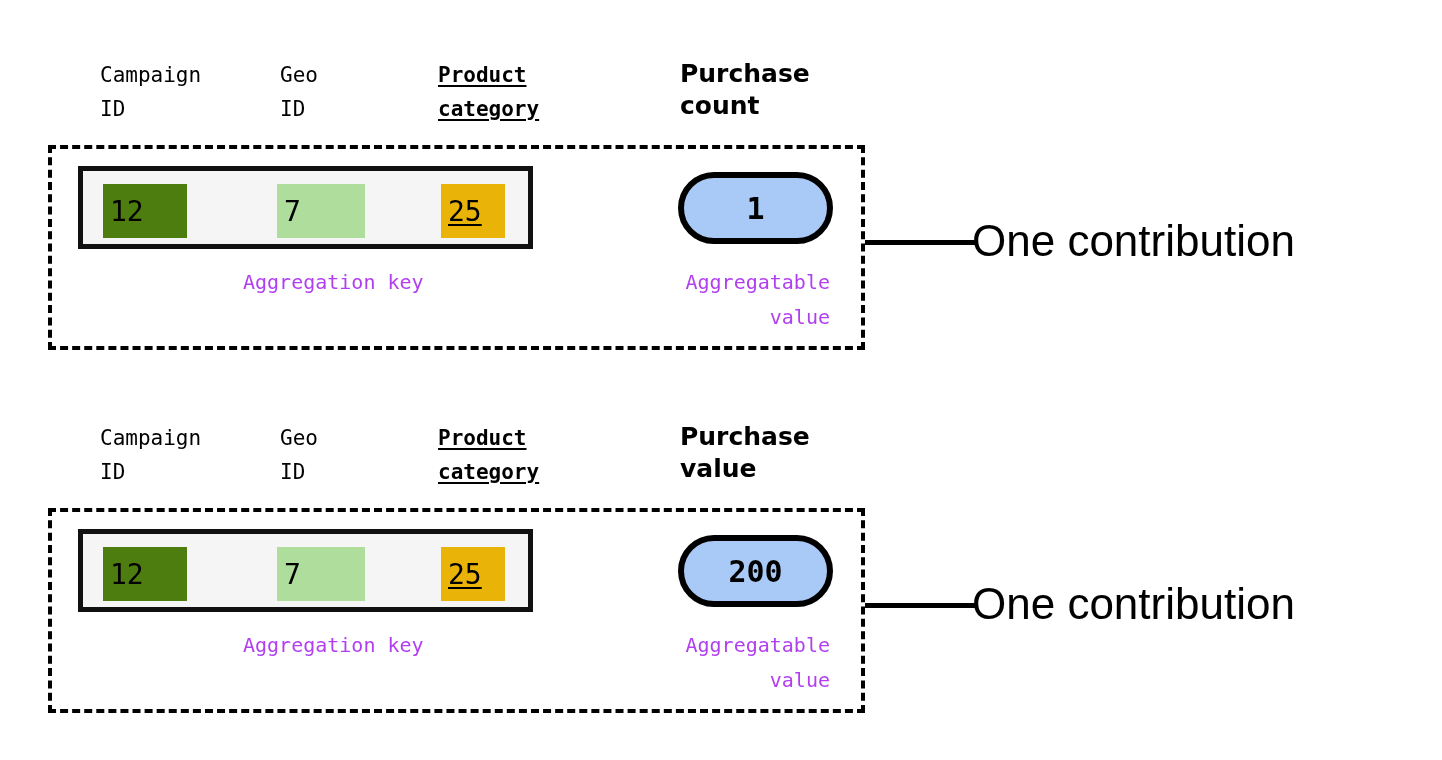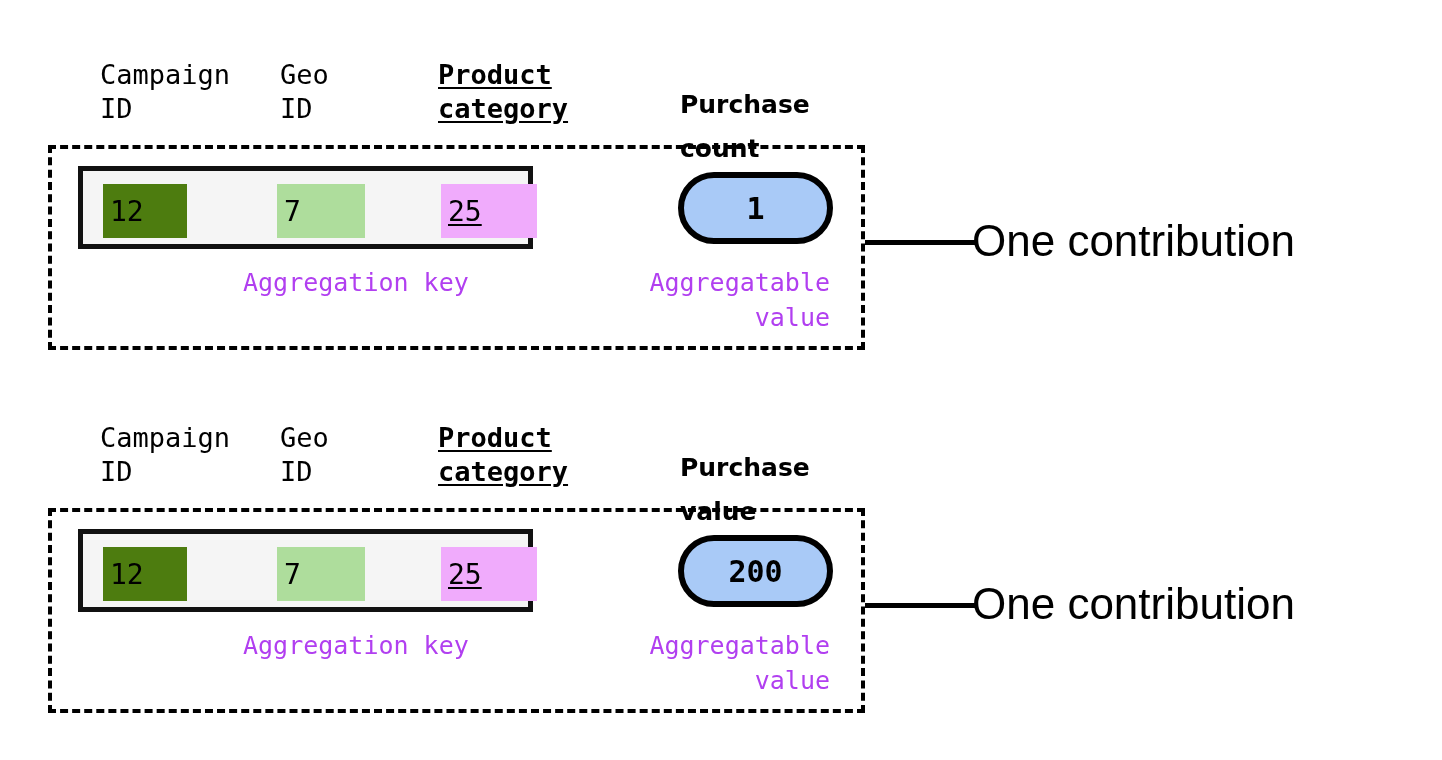--- a/index.html
+++ b/index.html
@@ -28,41 +28,40 @@
   .headers {
     position: absolute;
     left: 0;
     top: 58px;
     width: 900px;
     height: 80px;
   }
   .hdr {
     position: absolute;
     font-family: "DejaVu Sans Mono", monospace;
-    font-size: 27px;
+    font-size: 21px;
     line-height: 34px;
     color: #000000;
     white-space: pre;
   }
   .hdr-campaign { left: 100px; top: 0px; }
   .hdr-geo      { left: 280px; top: 0px; }
   .hdr-product  { left: 438px; top: 0px; }
   .hdr-product .u { text-decoration: underline; text-underline-offset: 3px; font-weight: bold; }
 
   .hdr-measure {
     position: absolute;
     left: 680px;
     top: 0px;
     font-family: "DejaVu Sans", sans-serif;
     font-weight: bold;
     font-size: 25px;
-    line-height: 44px;
-    color: #000000;
-    white-space: pre;
-    margin-top: 25px;
+    line-height: 32px;
+    color: #000000;
+    white-space: pre;
   }
 
   
   .dashed-box {
     position: absolute;
     left: 48px;
     top: 145px;
     width: 817px;
     height: 205px;
     border: 4px dashed #000000;
@@ -88,21 +87,21 @@
     align-items: center;
     justify-content: flex-start;
     font-family: "DejaVu Sans Mono", monospace;
     font-size: 28px;
     color: #000000;
     box-sizing: border-box;
     padding-left: 7px;
   }
   .cell-campaign { left: 20px;  width: 84px;  background: #4d7c0f; }
   .cell-geo      { left: 194px; width: 88px;  background: #aedd9c; }
-  .cell-product  { left: 358px; width: 96px;  background: #f0abfc; }
+  .cell-product  { left: 358px; width: 64px;  background: #eab308; }
   .cell-product .u { text-decoration: underline; text-underline-offset: 3px; }
 
   
   .value-pill {
     position: absolute;
     left: 678px;
     top: 172px;
     width: 155px;
     height: 72px;
     border: 6px solid #000000;
@@ -115,21 +114,21 @@
     font-family: "DejaVu Sans Mono", monospace;
     font-weight: bold;
     font-size: 30px;
     color: #000000;
   }
 
   
   .ann {
     position: absolute;
     font-family: "DejaVu Sans Mono", monospace;
-    font-size: 25px;
+    font-size: 20px;
     line-height: 35px;
     color: #b13ff0;
     white-space: pre;
   }
   .ann-key   { left: 243px; top: 265px; }
   .ann-value { left: 598px; top: 265px; width: 232px; text-align: right; }
 
   
   .connector {
     position: absolute;

